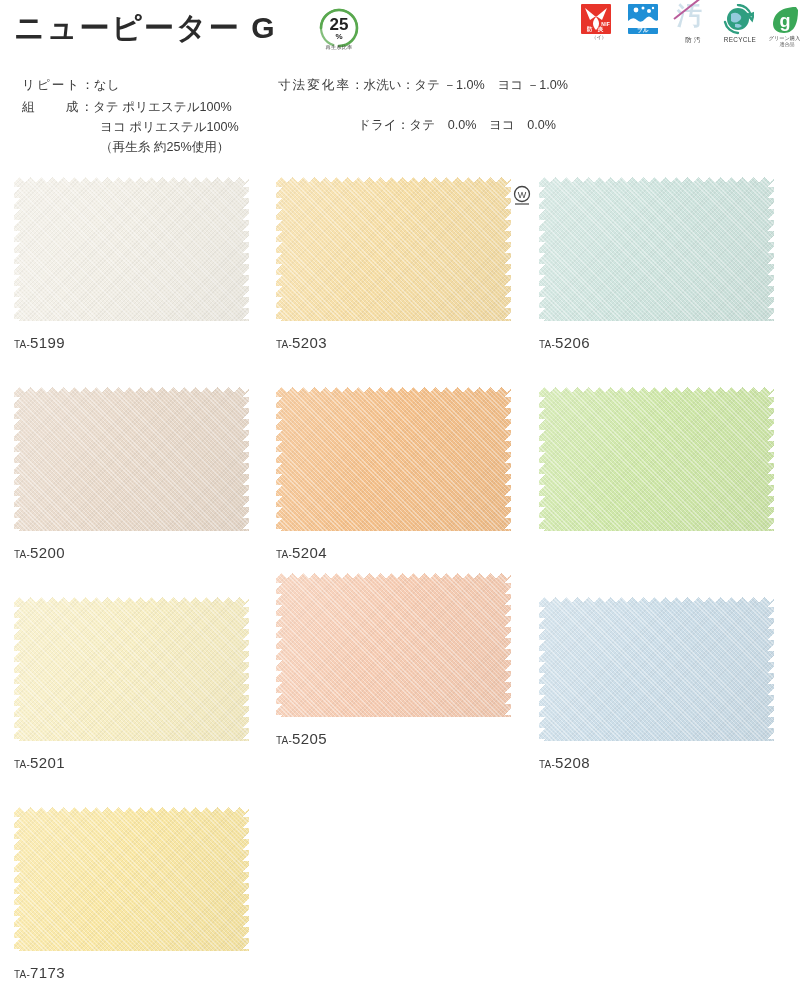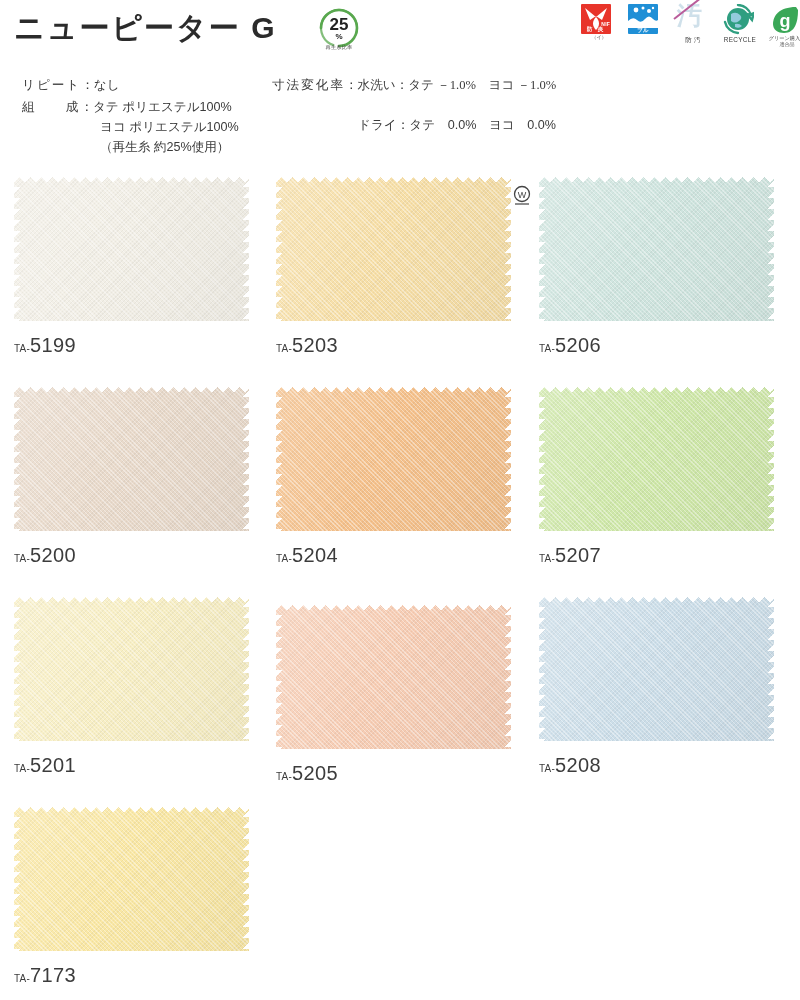--- a/index.html
+++ b/index.html
@@ -60,21 +60,21 @@
   }
 
   
   .spec{position:absolute;left:0;top:62px;width:800px;height:110px;font-size:12.6px;color:#3a3a3a;}
   .spec .lbl{letter-spacing:2px;}
   .row{position:absolute;white-space:nowrap;line-height:1.55;}
   .r-repeat{left:22px;top:14px;}
   .r-comp{left:22px;top:36px;}
   .r-comp2{left:100px;top:56px;}
   .r-comp3{left:100px;top:76px;}
-  .r-dim{left:272px;top:14px;font-family:Liberation Serif, serif;}
+  .r-dim{left:278px;top:14px;}
   .r-dim2{left:358px;top:34px;margin-top:20px;}
   .care-syms{position:absolute;left:358px;top:121px;display:flex;align-items:center;gap:5px;}
   .care-syms svg{display:block;}
   .sym-wrap{position:relative;}
   .sym-note{
     position:absolute;left:50%;transform:translateX(-50%);top:23px;
     font-size:5.6px;color:#444;white-space:nowrap;
   }
   .scode{font-size:10.5px;color:#444;margin-left:5px;letter-spacing:.4px;}
 
@@ -123,21 +123,21 @@
   .pink-v.right{right:0;
     background-image:linear-gradient(315deg,#fff 25%,transparent 25%),
                      linear-gradient(45deg,#fff 25%,transparent 25%);
     background-size:14px 11px,14px 11px;
     background-position:-7px 0,-7px 0;
   }
   .code{
     margin-top:14px;color:#3c3c3c;white-space:nowrap;line-height:1;
   }
   .code .pre{font-size:10px;letter-spacing:.2px;}
-  .code .num{font-size:20px;letter-spacing:.4px;}
+  .code .num{font-size:15px;letter-spacing:.4px;}
 </style>
 </head>
 <body>
 
 <div class="page">
 
   <div class="header">
 
     <div class="title">ニューピーター G</div>
 
@@ -374,40 +374,37 @@
 
     <div class="cell" style="left:539px;top:210px">
       <div class="swatch" style="background: rgb(207, 232, 169);">
         <div class="weave"></div>
         <div class="shade"></div>
         <div class="pink-h top"></div>
         <div class="pink-h bot"></div>
         <div class="pink-v left"></div>
         <div class="pink-v right"></div>
       </div>
-      <div class="code">
-        <span class="pre">TA-</span><span class="num">5207</span>
-      </div>
     </div>
 
     <div class="cell" style="left:14px;top:420px">
       <div class="swatch" style="background: rgb(248, 239, 196);">
         <div class="weave"></div>
         <div class="shade"></div>
         <div class="pink-h top"></div>
         <div class="pink-h bot"></div>
         <div class="pink-v left"></div>
         <div class="pink-v right"></div>
       </div>
       <div class="code">
         <span class="pre">TA-</span><span class="num">5201</span>
       </div>
     </div>
 
-    <div class="cell" style="left:276px;top:428px">
+    <div class="cell" style="left:276px;top:396px">
       <div class="swatch" style="background: rgb(247, 205, 180);">
         <div class="weave"></div>
         <div class="shade"></div>
         <div class="pink-h top"></div>
         <div class="pink-h bot"></div>
         <div class="pink-v left"></div>
         <div class="pink-v right"></div>
       </div>
       <div class="code">
         <span class="pre">TA-</span><span class="num">5205</span>

